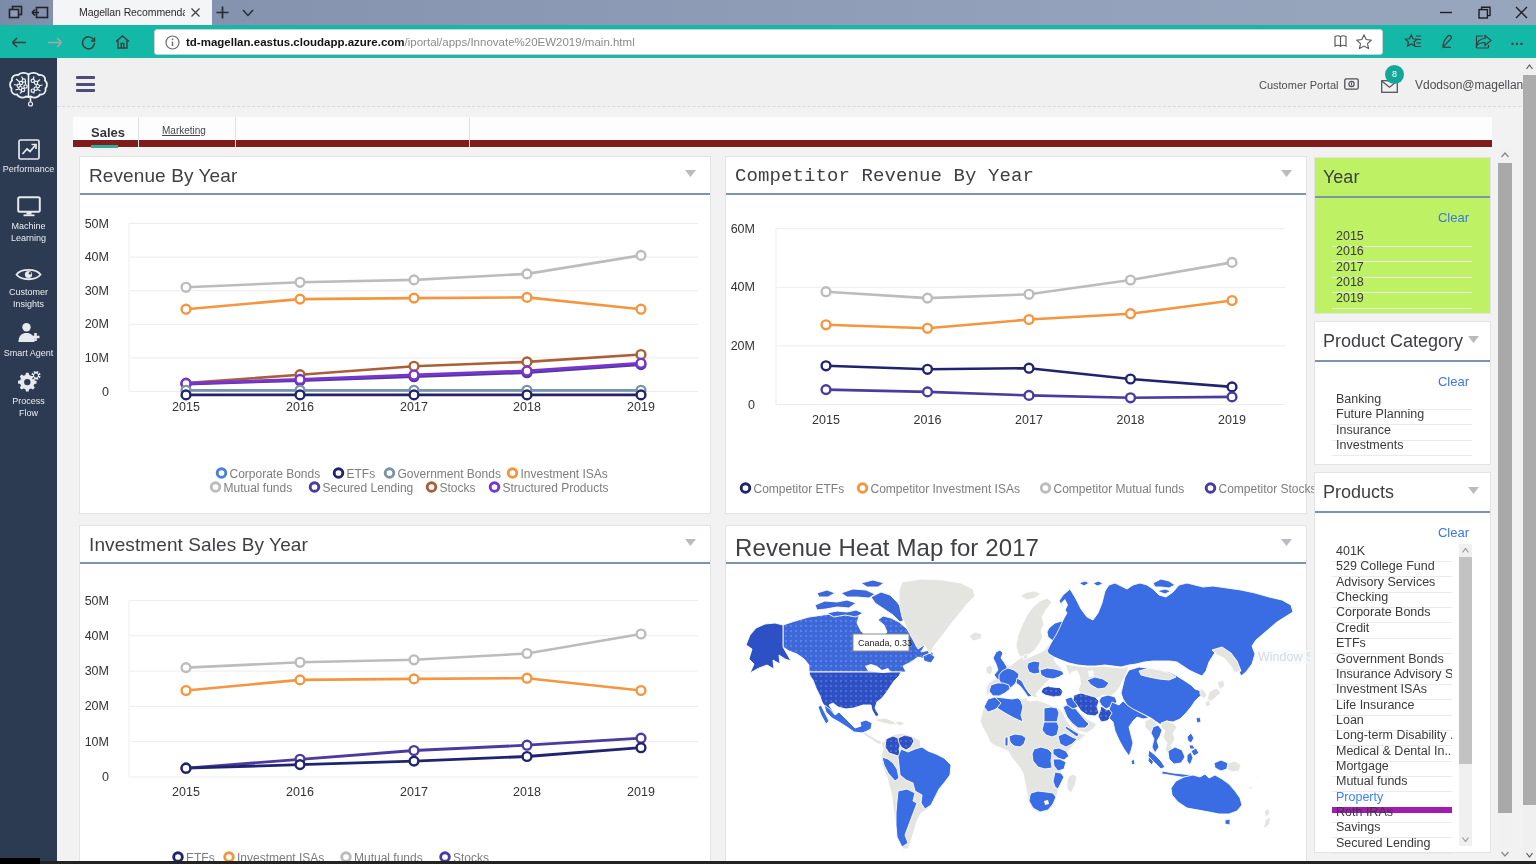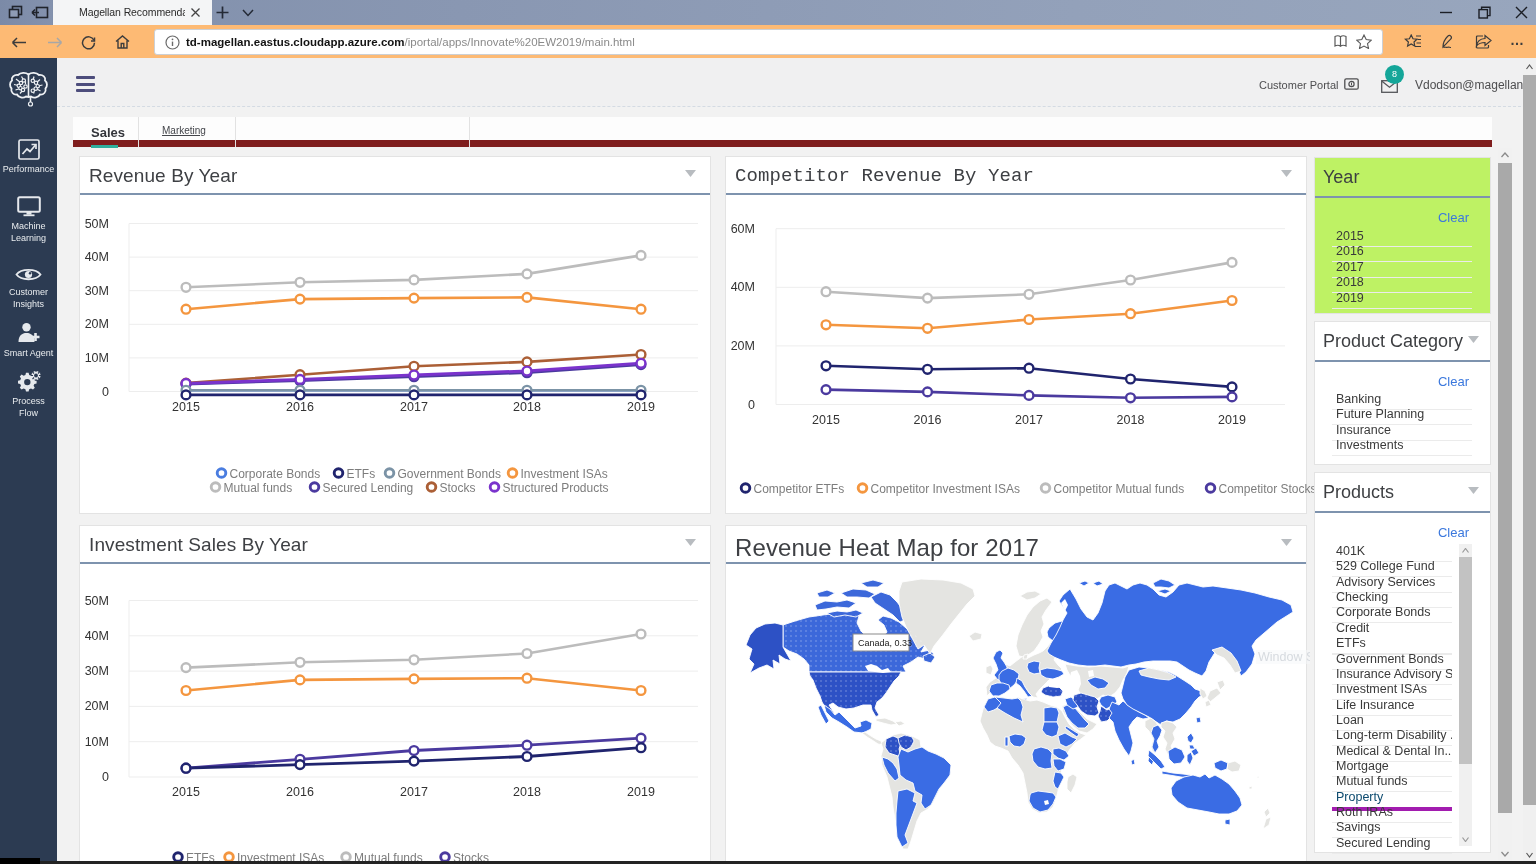--- a/index.html
+++ b/index.html
@@ -34,21 +34,21 @@
       </svg>
  <svg class="abs" style="left:1478px;top:6px;" width="13" height="13" viewBox="0 0 13 13">
    <rect x="1" y="3.6" width="8.4" height="8.4" fill="none" stroke="#1c1f26" stroke-width="1.4"></rect>
    <path d="M3.6 3.4 V1.2 H12 V9.6 H9.8" fill="none" stroke="#1c1f26" stroke-width="1.4"></path>
  </svg>
  <svg class="abs" style="left:1515px;top:6px;" width="13" height="13" viewBox="0 0 13 13">
         <path d="M1 1 L12 12 M12 1 L1 12" stroke="#1c1f26" stroke-width="1.4"></path>
       </svg>
 </div>
 
-<div class="abs" style="left:0;top:25px;width:1536px;height:33px;background:#fdba74;">
+<div class="abs" style="left:0;top:25px;width:1536px;height:33px;background:#14b8a6;">
  <svg class="abs" style="left:11px;top:12px;" width="16" height="11" viewBox="0 0 16 11">
         <path d="M15 5.5 H1.5 M1.5 5.5 L6 1 M1.5 5.5 L6 10" stroke="#3c3c3c" stroke-width="1.5" fill="none"></path>
       </svg>
  <svg class="abs" style="left:47px;top:12px;" width="16" height="11" viewBox="0 0 16 11">
         <path d="M1 5.5 H14.5 M14.5 5.5 L10 1 M14.5 5.5 L10 10" stroke="#a7a7a7" stroke-width="1.5" fill="none"></path>
       </svg>
  <svg class="abs" style="left:81px;top:10px;" width="15" height="15" viewBox="0 0 15 15">
         <path d="M12.9 5.2 A6 6 0 1 0 13.5 7.8" stroke="#3c3c3c" stroke-width="1.5" fill="none"></path>
         <path d="M13.5 2.5 V6 H10" stroke="#3c3c3c" stroke-width="1.5" fill="none"></path>
       </svg>
@@ -416,32 +416,32 @@
       <svg class="abs" style="left:152px;top:13px;" width="13" height="9" viewBox="0 0 13 9">
         <path d="M1 1 H12 L6.5 8 Z" fill="#b8bcc0"></path>
       </svg>
       <div class="abs" style="left:0;top:38px;width:175px;height:2px;background:#7e93ae;"></div>
  <div class="abs" style="right:21px;top:52px;font-size:13px;color:#3b78dd;">Clear</div>
       <div class="abs" style="left:17px;top:71.0px;width:120px;font-size:12.5px;color:#3a3a3a;border-bottom:1px solid #ebebeb;padding-bottom:3px;white-space:nowrap;overflow:hidden;text-indent:4px;">401K</div>
       <div class="abs" style="left:17px;top:86.36px;width:120px;font-size:12.5px;color:#3a3a3a;border-bottom:1px solid #ebebeb;padding-bottom:3px;white-space:nowrap;overflow:hidden;text-indent:4px;">529 College Fund</div>
       <div class="abs" style="left:17px;top:101.72px;width:120px;font-size:12.5px;color:#3a3a3a;border-bottom:1px solid #ebebeb;padding-bottom:3px;white-space:nowrap;overflow:hidden;text-indent:4px;">Advisory Services</div>
       <div class="abs" style="left:17px;top:117.08px;width:120px;font-size:12.5px;color:#3a3a3a;border-bottom:1px solid #ebebeb;padding-bottom:3px;white-space:nowrap;overflow:hidden;text-indent:4px;">Checking</div>
       <div class="abs" style="left:17px;top:132.44px;width:120px;font-size:12.5px;color:#3a3a3a;border-bottom:1px solid #ebebeb;padding-bottom:3px;white-space:nowrap;overflow:hidden;text-indent:4px;">Corporate Bonds</div>
-      <div class="abs" style="left:17px;top:147.8px;width:120px;font-size:12.5px;color:#3a3a3a;border-bottom:1px solid #ebebeb;padding-bottom:19px;white-space:nowrap;overflow:hidden;text-indent:4px;">Credit</div>
+      <div class="abs" style="left:17px;top:147.8px;width:120px;font-size:12.5px;color:#3a3a3a;border-bottom:1px solid #ebebeb;padding-bottom:3px;white-space:nowrap;overflow:hidden;text-indent:4px;">Credit</div>
       <div class="abs" style="left:17px;top:163.16px;width:120px;font-size:12.5px;color:#3a3a3a;border-bottom:1px solid #ebebeb;padding-bottom:3px;white-space:nowrap;overflow:hidden;text-indent:4px;">ETFs</div>
       <div class="abs" style="left:17px;top:178.51999999999998px;width:120px;font-size:12.5px;color:#3a3a3a;border-bottom:1px solid #ebebeb;padding-bottom:3px;white-space:nowrap;overflow:hidden;text-indent:4px;">Government Bonds</div>
       <div class="abs" style="left:17px;top:193.88px;width:120px;font-size:12.5px;color:#3a3a3a;border-bottom:1px solid #ebebeb;padding-bottom:3px;white-space:nowrap;overflow:hidden;text-indent:4px;">Insurance Advisory S...</div>
       <div class="abs" style="left:17px;top:209.24px;width:120px;font-size:12.5px;color:#3a3a3a;border-bottom:1px solid #ebebeb;padding-bottom:3px;white-space:nowrap;overflow:hidden;text-indent:4px;">Investment ISAs</div>
       <div class="abs" style="left:17px;top:224.6px;width:120px;font-size:12.5px;color:#3a3a3a;border-bottom:1px solid #ebebeb;padding-bottom:3px;white-space:nowrap;overflow:hidden;text-indent:4px;">Life Insurance</div>
       <div class="abs" style="left:17px;top:239.95999999999998px;width:120px;font-size:12.5px;color:#3a3a3a;border-bottom:1px solid #ebebeb;padding-bottom:3px;white-space:nowrap;overflow:hidden;text-indent:4px;">Loan</div>
       <div class="abs" style="left:17px;top:255.32px;width:120px;font-size:12.5px;color:#3a3a3a;border-bottom:1px solid #ebebeb;padding-bottom:3px;white-space:nowrap;overflow:hidden;text-indent:4px;">Long-term Disability ...</div>
       <div class="abs" style="left:17px;top:270.68px;width:120px;font-size:12.5px;color:#3a3a3a;border-bottom:1px solid #ebebeb;padding-bottom:3px;white-space:nowrap;overflow:hidden;text-indent:4px;">Medical &amp; Dental In...</div>
       <div class="abs" style="left:17px;top:286.03999999999996px;width:120px;font-size:12.5px;color:#3a3a3a;border-bottom:1px solid #ebebeb;padding-bottom:3px;white-space:nowrap;overflow:hidden;text-indent:4px;">Mortgage</div>
       <div class="abs" style="left:17px;top:301.4px;width:120px;font-size:12.5px;color:#3a3a3a;border-bottom:1px solid #ebebeb;padding-bottom:3px;white-space:nowrap;overflow:hidden;text-indent:4px;">Mutual funds</div>
-      <div class="abs" style="left:17px;top:316.76px;width:120px;font-size:12.5px;color:#0c4a6e;border-bottom:4px solid #a21caf;padding-bottom:3px;white-space:nowrap;overflow:hidden;text-indent:4px;">Property</div>
+      <div class="abs" style="left:17px;top:316.76px;width:120px;font-size:12.5px;color:#3b82f6;border-bottom:6px solid #a21caf;padding-bottom:3px;white-space:nowrap;overflow:hidden;text-indent:4px;">Property</div>
       <div class="abs" style="left:17px;top:332.12px;width:120px;font-size:12.5px;color:#3a3a3a;border-bottom:1px solid #ebebeb;padding-bottom:3px;white-space:nowrap;overflow:hidden;text-indent:4px;">Roth IRAs</div>
       <div class="abs" style="left:17px;top:347.48px;width:120px;font-size:12.5px;color:#3a3a3a;border-bottom:1px solid #ebebeb;padding-bottom:3px;white-space:nowrap;overflow:hidden;text-indent:4px;">Savings</div>
       <div class="abs" style="left:17px;top:362.84px;width:120px;font-size:12.5px;color:#3a3a3a;border-bottom:1px solid #ebebeb;padding-bottom:3px;white-space:nowrap;overflow:hidden;text-indent:4px;">Secured Lending</div>
       <div class="abs" style="left:144px;top:71px;width:13px;height:302px;background:#f0f0f0;">
   <svg class="abs" style="left:3px;top:4px;" width="7" height="5" viewBox="0 0 7 5">
           <path d="M0.5 4.5 L3.5 0.5 L6.5 4.5" fill="none" stroke="#9a9a9a" stroke-width="1.2"></path>
         </svg>
   <div class="abs" style="left:0;top:13px;width:13px;height:207px;background:#c2c2c2;"></div>
   <svg class="abs" style="left:3px;top:293px;" width="7" height="5" viewBox="0 0 7 5">
           <path d="M0.5 0.5 L3.5 4.5 L6.5 0.5" fill="none" stroke="#9a9a9a" stroke-width="1.2"></path>

